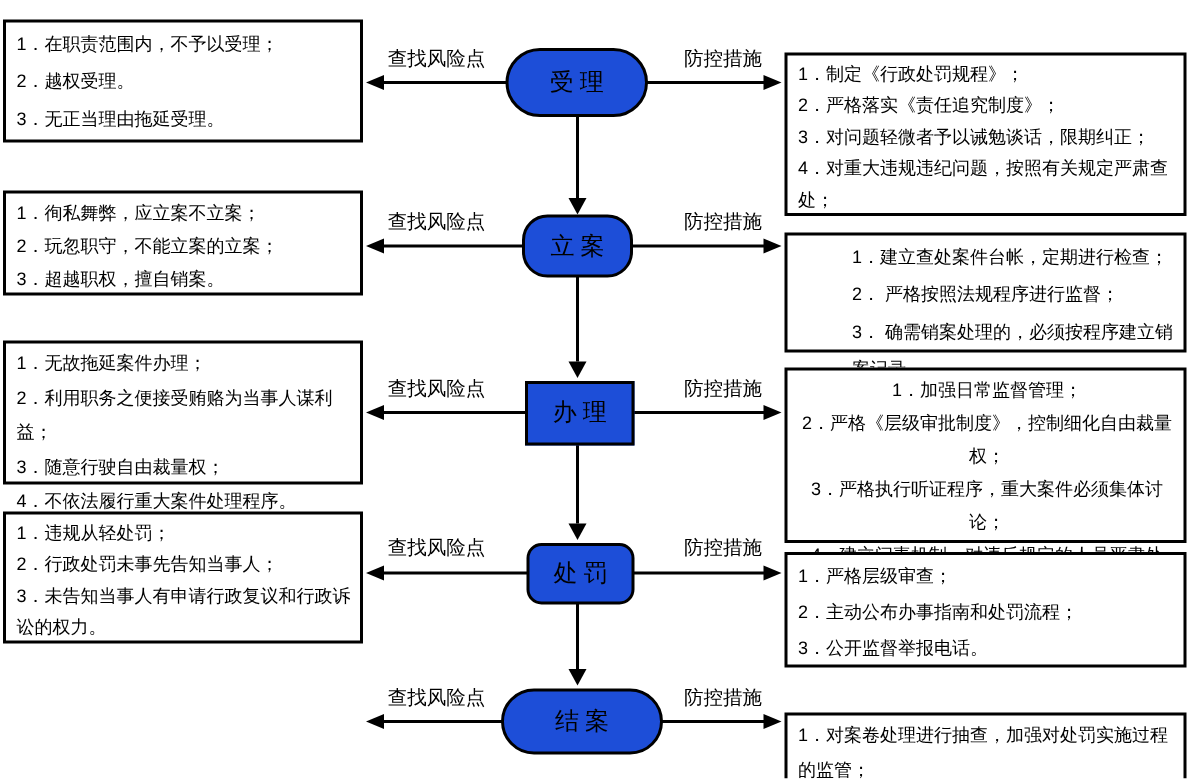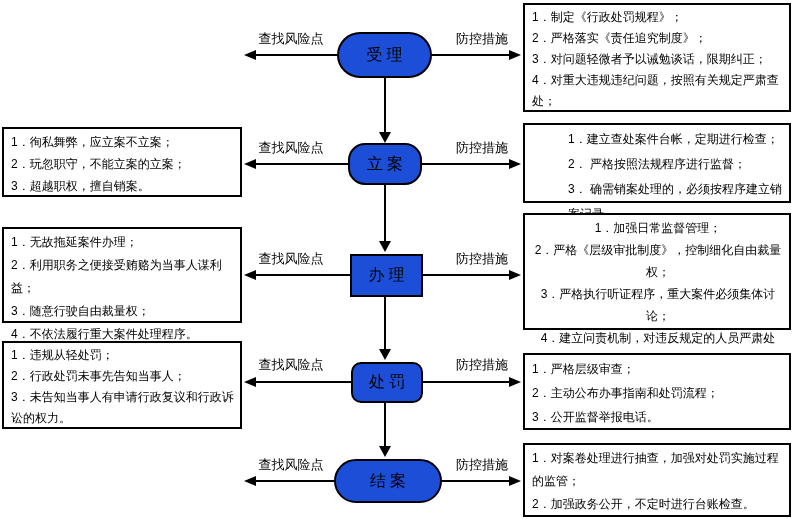--- a/index.html
+++ b/index.html
@@ -8,21 +8,21 @@
     font-family:"Liberation Sans","DejaVu Sans",sans-serif; color:#000;
     overflow:hidden;
   }
   svg.arrows { position:absolute; left:0; top:0; width:794px; height:519px; }
   .box {
     position:absolute; border:2px solid #000; background:#fff;
     box-sizing:border-box; padding:2px 5px 0 7px;
     font-size:12px; white-space:pre-line; text-align:left;
   }
   .lbox { left:2px; width:240px; }
-  .rbox { left:523px; width:268px; }
+  .rbox { left:523px; width:268px;margin-top:32px; }
   .stage {
     position:absolute; border:2px solid #000; background:#1d4ed8;
     box-sizing:border-box; display:flex; align-items:center; justify-content:center;
     font-size:16px; letter-spacing:4px; padding-left:4px;
   }
   .stadium { border-radius:23px; }
   .flow-label {
     position:absolute; width:92px; text-align:center; font-size:13px;
     background:transparent;
   }
@@ -90,20 +90,23 @@
     <g>
       <line x1="385" y1="296" x2="385" y2="349" stroke="#000" stroke-width="2"></line>
       <polygon points="385,360 379,349 391,349" fill="#000"></polygon>
     </g>
     <g>
       <line x1="385" y1="402" x2="385" y2="446" stroke="#000" stroke-width="2"></line>
       <polygon points="385,457 379,446 391,446" fill="#000"></polygon>
     </g>
   </svg>
 
+  <div class="box lbox" style="top:13px;height:82px;line-height:25px;">1．在职责范围内，不予以受理；
+2．越权受理。
+3．无正当理由拖延受理。</div>
   <div class="flow-label" style="left:245px;top:30px;">查找风险点</div>
   <div class="stage stadium" style="left:337px;top:32px;width:95px;height:46px;">受理</div>
   <div class="flow-label" style="left:436px;top:30px;">防控措施</div>
   <div class="box rbox" style="top:3px;height:109px;line-height:21px;">1．制定《行政处罚规程》；
 2．严格落实《责任追究制度》；
 3．对问题轻微者予以诫勉谈话，限期纠正；
 4．对重大违规违纪问题，按照有关规定严肃查处；</div>
 
   <div class="box lbox" style="top:127px;height:70px;line-height:22px;">1．徇私舞弊，应立案不立案；
 2．玩忽职守，不能立案的立案；
@@ -126,21 +129,21 @@
 2．严格《层级审批制度》，控制细化自由裁量权；
 3．严格执行听证程序，重大案件必须集体讨论；
 4．建立问责机制，对违反规定的人员严肃处理。</div>
 
   <div class="box lbox" style="top:341px;height:88px;line-height:21px;">1．违规从轻处罚；
 2．行政处罚未事先告知当事人；
 3．未告知当事人有申请行政复议和行政诉讼的权力。</div>
   <div class="flow-label" style="left:245px;top:356px;">查找风险点</div>
   <div class="stage" style="left:351px;top:362px;width:72px;height:41px;border-radius:10px;">处罚</div>
   <div class="flow-label" style="left:436px;top:356px;">防控措施</div>
-  <div class="box rbox" style="top:353px;height:77px;line-height:24px;">1．严格层级审查；
+  <div class="box rbox" style="top:336px;height:77px;line-height:24px;">1．严格层级审查；
 2．主动公布办事指南和处罚流程；
 3．公开监督举报电话。</div>
 
   <div class="flow-label" style="left:245px;top:456px;">查找风险点</div>
   <div class="stage stadium" style="left:334px;top:459px;width:108px;height:44px;border-radius:22px;">结案</div>
   <div class="flow-label" style="left:436px;top:456px;">防控措施</div>
   <div class="box rbox" style="top:443px;height:74px;line-height:23px;">1．对案卷处理进行抽查，加强对处罚实施过程的监管；
 2．加强政务公开，不定时进行台账检查。</div>
 
 </div>

